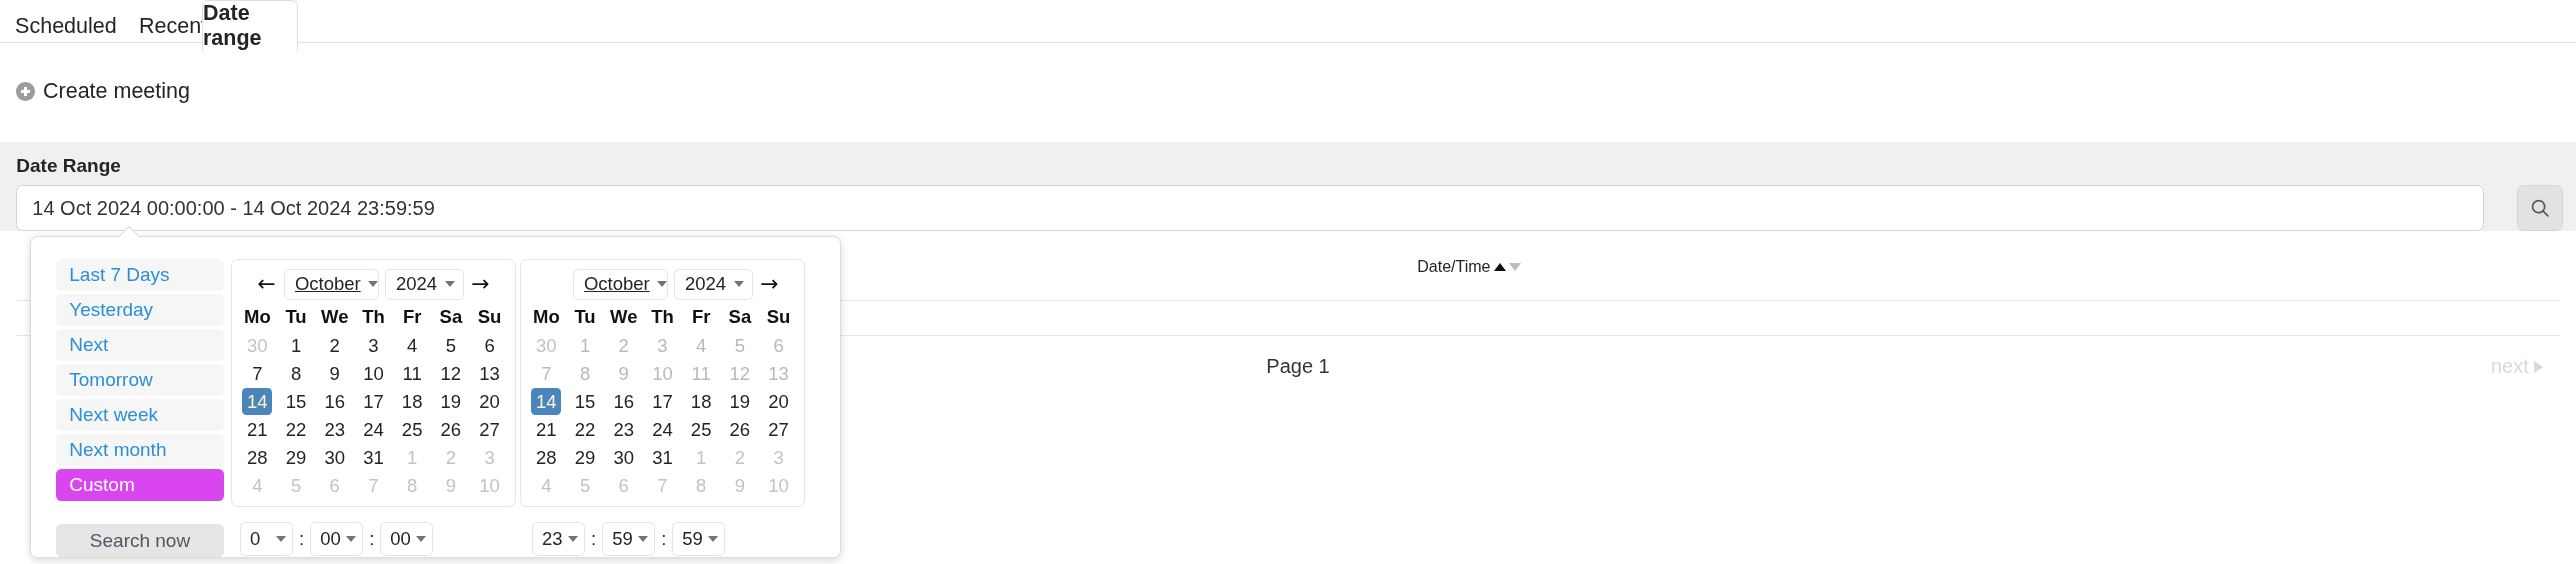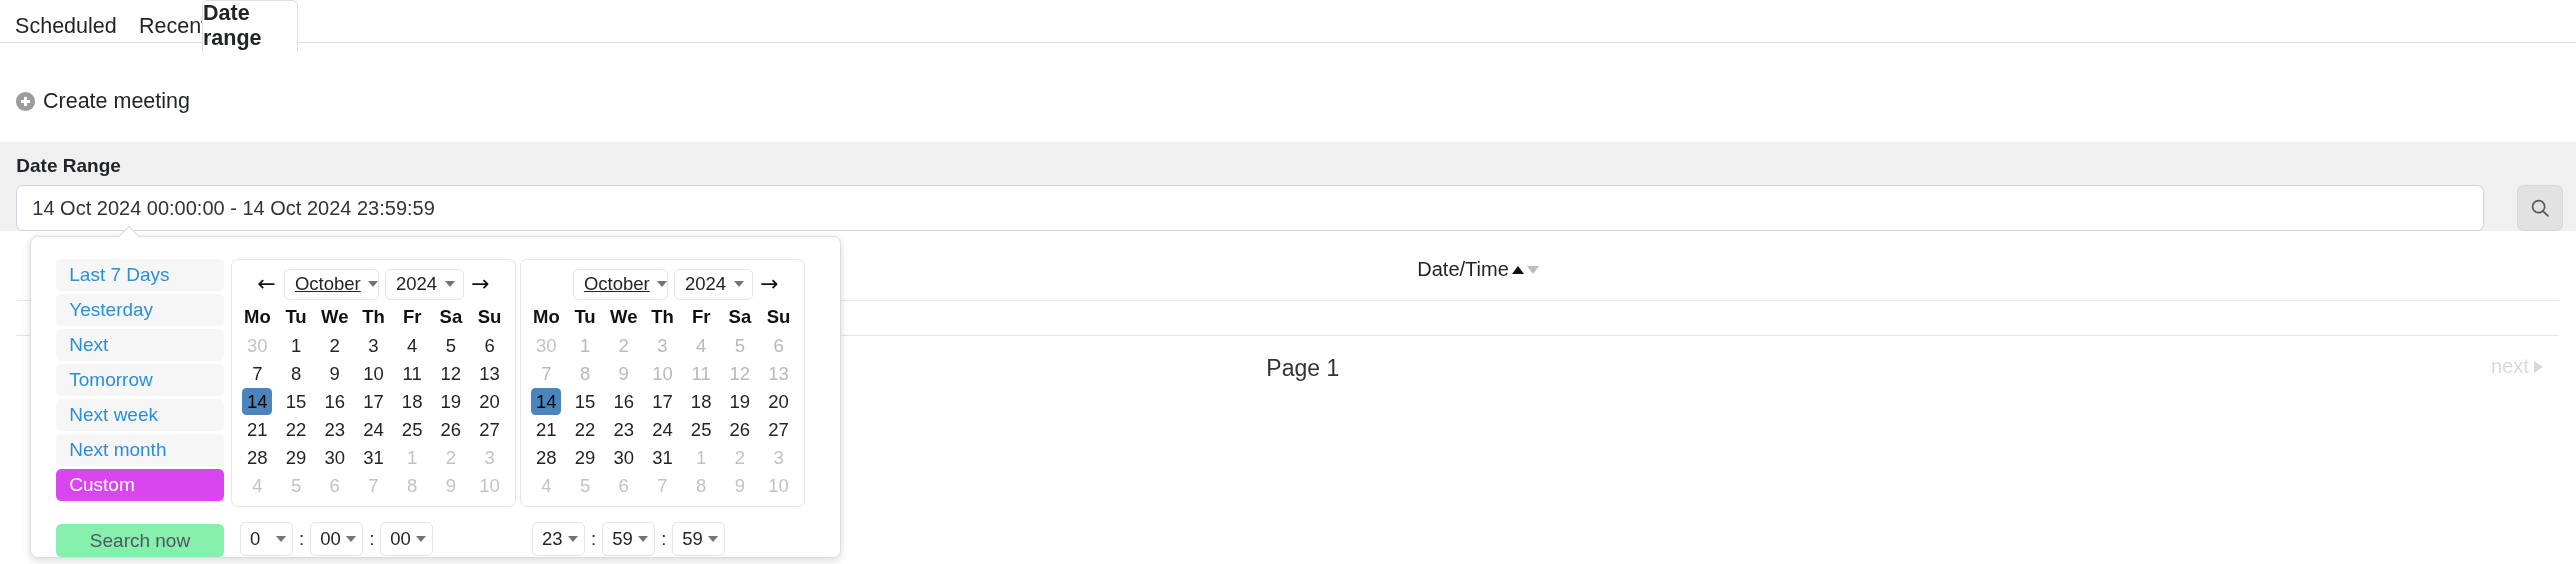--- a/index.html
+++ b/index.html
@@ -33,21 +33,20 @@
     border-radius:6px 6px 0 0;
     background:#ffffff;
     z-index:3;
   }
 
   
   #create-meeting{
     position:absolute;left:16.3px;top:79px;
     display:flex;align-items:center;gap:8.2px;
     cursor:pointer;
-    margin-top:10px;
   }
   #create-meeting .plus-circle{
     width:18.5px;height:18.5px;border-radius:50%;
     background:#9c9c9c;position:relative;flex:0 0 auto;
   }
   #create-meeting .plus-circle:before,
   #create-meeting .plus-circle:after{
     content:"";position:absolute;background:#ffffff;
   }
   #create-meeting .plus-circle:before{
@@ -97,41 +96,41 @@
     background:#ffffff;
   }
   #table-header-row{
     position:absolute;left:16.3px;top:0;width:2543px;height:70px;
     border-bottom:0.7px solid #e6e6e6;
     box-sizing:border-box;
   }
   #date-time-header{
     position:absolute;left:1401px;top:27px;
     display:flex;align-items:center;gap:3px;
-    font-size:20px;color:#212529;cursor:pointer;
+    font-size:16px;color:#212529;cursor:pointer;
   }
   .caret-up{
     width:0;height:0;border-left:6.7px solid transparent;
     border-right:6.7px solid transparent;border-bottom:8.2px solid #111111;
   }
   .caret-down{
     width:0;height:0;border-left:6.7px solid transparent;
     border-right:6.7px solid transparent;border-top:8.2px solid #bdbdbd;
   }
   #table-body-row{
     position:absolute;left:16.3px;top:70px;width:2543px;height:35px;
     border-bottom:0.7px solid #e6e6e6;
     box-sizing:border-box;
   }
   #pager{
     position:absolute;left:16.3px;top:105px;width:2543px;height:74px;
   }
   #page-indicator{
     position:absolute;left:1250px;top:19px;
-    font-size:23px;color:#333333;
+    font-size:20px;color:#333333;
   }
   #next-link{
     position:absolute;right:16.3px;top:19px;
     font-size:20px;color:#d9d9d9;
     display:flex;align-items:center;gap:5.2px;
     cursor:default;
     margin-left:12px;
   }
   #next-link .next-arrow{
     width:0;height:0;border-top:6.7px solid transparent;
@@ -165,21 +164,21 @@
     background:#f6f6f6;border-radius:5.2px;
     display:flex;align-items:center;
     padding-left:13.3px;box-sizing:border-box;
     font-size:19px;color:#2b8fd6;
     cursor:pointer;
   }
   .preset.selected{background:#d946ef;color:#ffffff;}
   #search-now{
     position:absolute;left:25px;top:287px;
     width:168px;height:33px;
-    background:#86efac;border:none;border-radius:5.2px;
+    background:#e5e5e5;border:none;border-radius:5.2px;
     font-family:"Liberation Sans",sans-serif;
     font-size:19px;color:#4e5864;
     cursor:pointer;
   }
 
   
   .cal{
     position:absolute;top:22px;
     width:285px;
     border:0.7px solid #e4e4e4;border-radius:6.7px;
@@ -228,21 +227,21 @@
     font-size:18.5px;color:#212529;text-align:center;
     padding:0;height:28px;width:14.28%;
     cursor:pointer;
   }
   table.cal-grid td .daybox{
     display:flex;align-items:center;justify-content:center;
     width:30px;height:27px;margin:0 auto;border-radius:4.4px;
   }
   table.cal-grid td.muted .daybox{color:#c3c3c3;}
   table.cal-grid td.disabled .daybox{color:#b9b9b9;}
-  table.cal-grid td.selected .daybox{background:#4a86bd;color:#000000;}
+  table.cal-grid td.selected .daybox{background:#4a86bd;color:#fef9c3;}
 
   
   .time-row{position:absolute;top:285px;display:flex;align-items:center;gap:6px;}
   #time-left{left:209px;}
   #time-right{left:501px;}
   .time-select{
     width:53px;height:34px;
     border:0.7px solid #e4e4e4;border-radius:5.2px;
     box-sizing:border-box;
     display:flex;align-items:center;justify-content:space-between;

